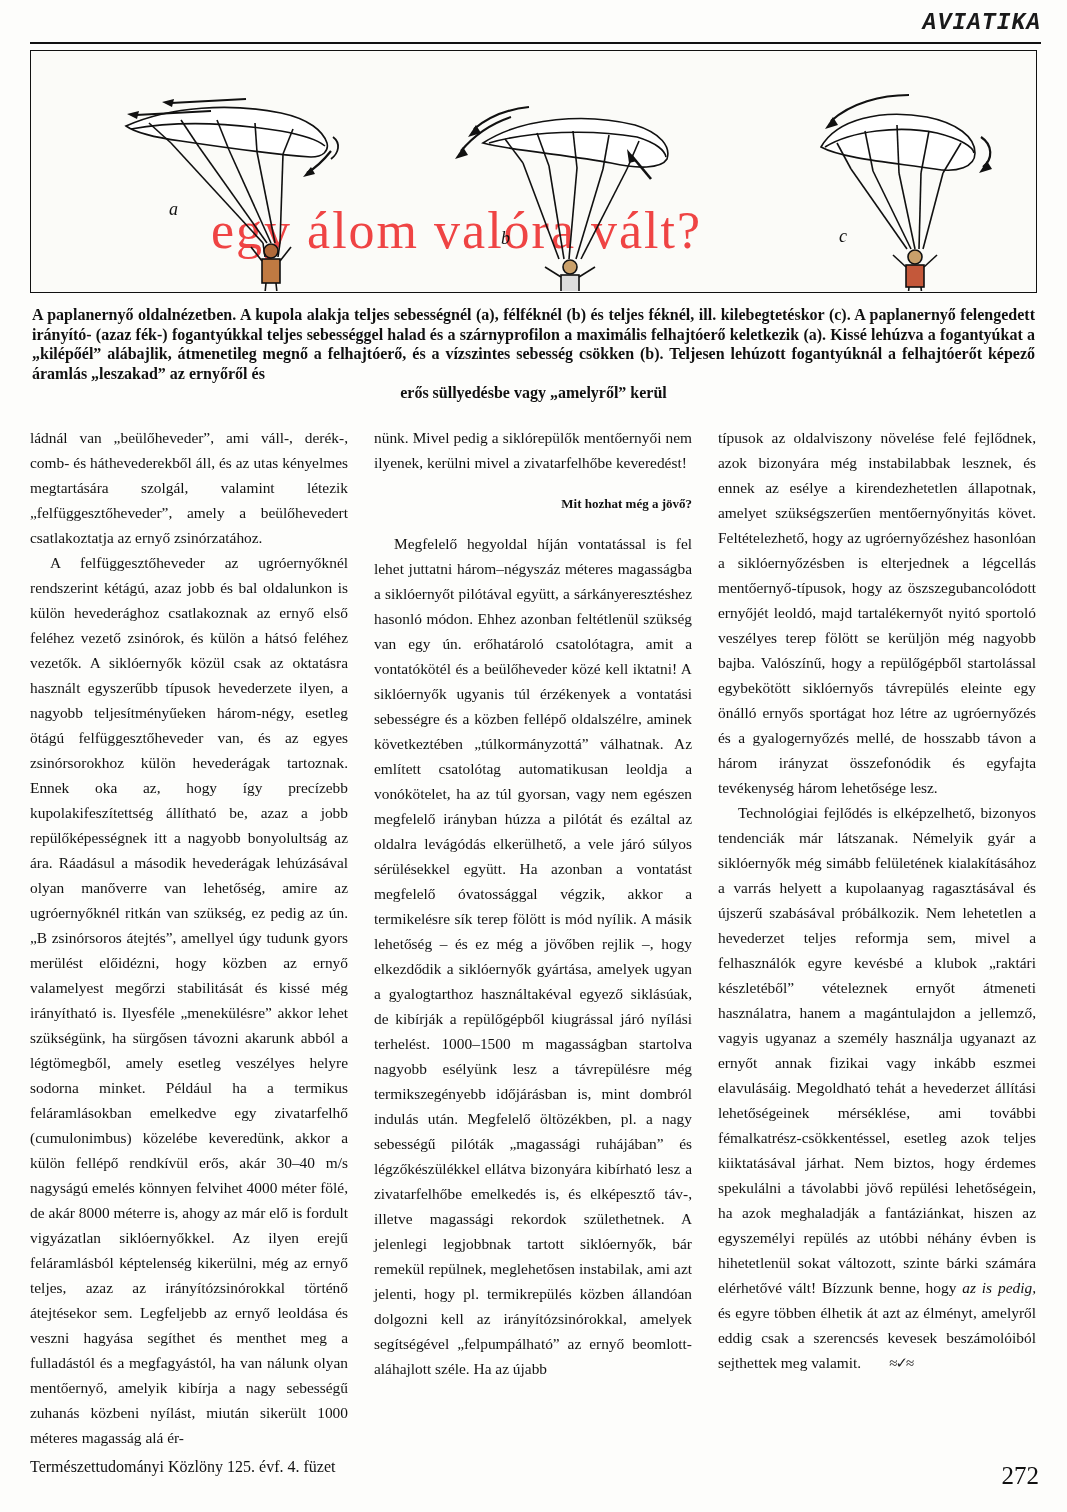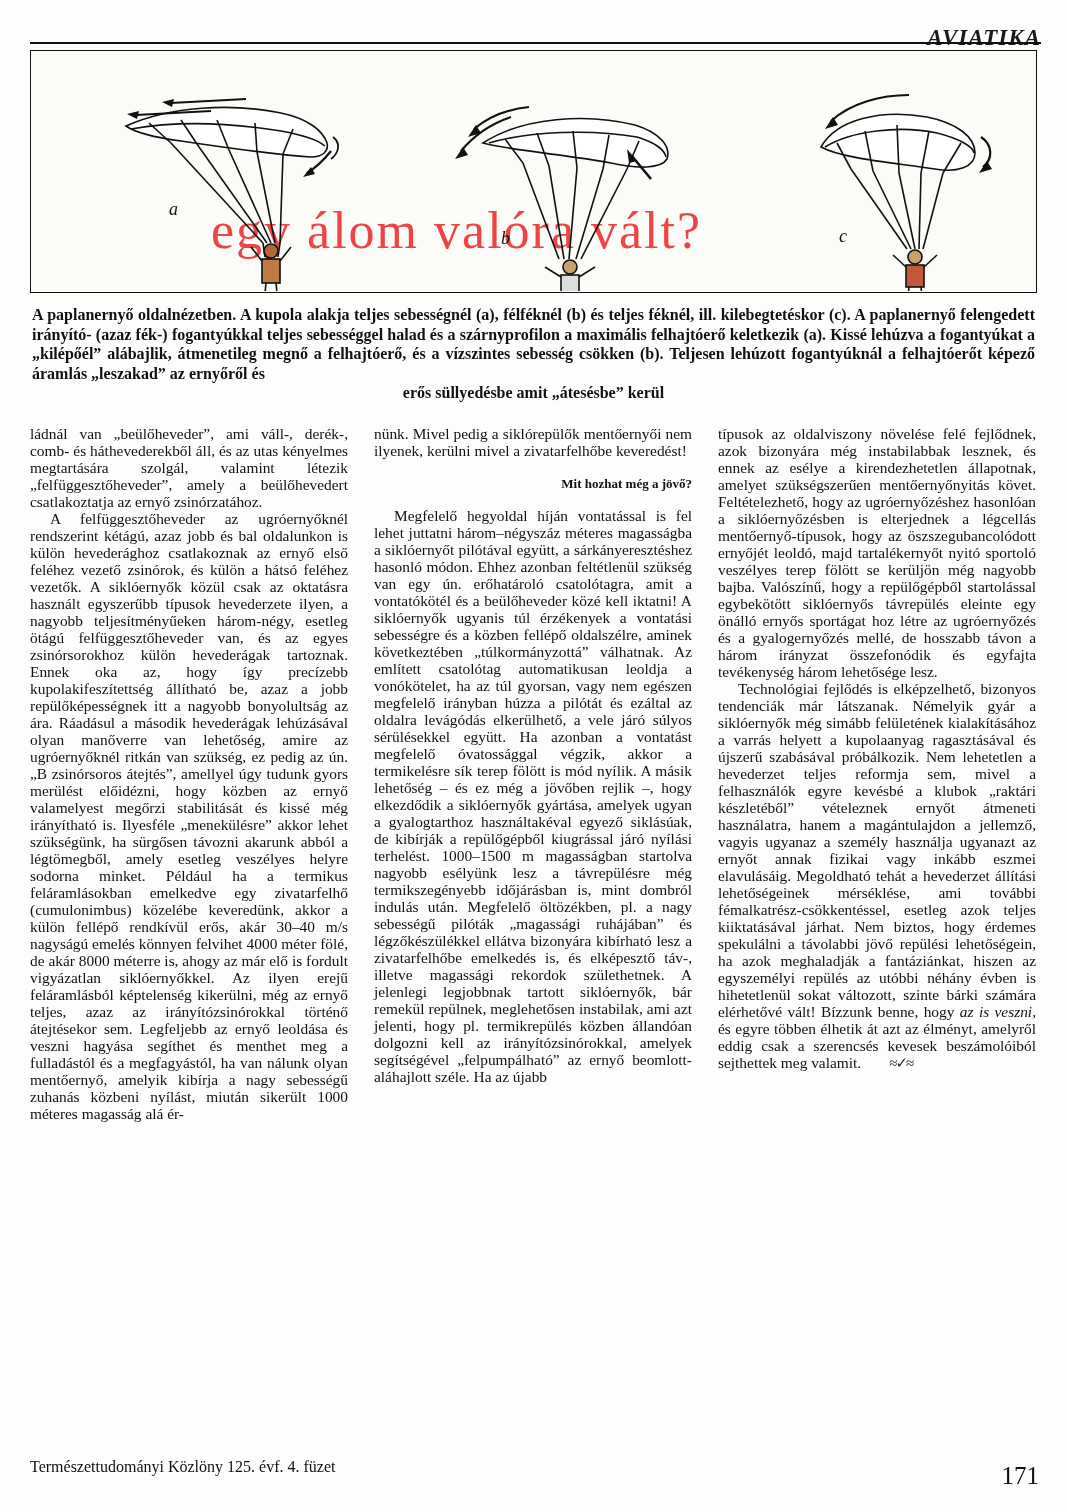--- a/index.html
+++ b/index.html
@@ -28,22 +28,22 @@
   .masthead {
     position: absolute;
     top: 10px;
     left: 30px;
     right: 26px;
     height: 34px;
   }
   .masthead .title {
     position: absolute;
     right: 0;
-    top: 15px;
-    font-family: Liberation Serif, serif;
+    top: 0;
+    font-family: Liberation Mono, monospace;
     font-style: italic;
     font-weight: bold;
     font-size: 23px;
     letter-spacing: 1px;
     color: #1a1a1a;
   }
   .masthead .rule {
     position: absolute;
     left: 0;
     right: 0;
@@ -113,21 +113,21 @@
     top: 425px;
     left: 30px;
     width: 1007px;
     height: 1015px;
     display: flex;
     gap: 26px;
   }
   .col {
     width: 318px;
     font-size: 15.4px;
-    line-height: 17px;
+    line-height: 25px;
     text-align: justify;
     text-justify: inter-word;
     hyphens: auto;
     color: #111;
     font-family: Liberation Serif, serif;
   }
   .col p {
     margin: 0;
     text-indent: 20px;
   }
@@ -272,41 +272,41 @@
         <path d="M890 236 L892 256"></path>
       </g>
     </svg>
     <div class="fig-label" id="fl-a">a</div>
     <div class="fig-label" id="fl-b">b</div>
     <div class="fig-label" id="fl-c">c</div>
   </div>
 
   <div class="caption">
     <span>A paplanernyő oldalnézetben. A kupola alakja teljes sebességnél (a), félféknél (b) és teljes féknél, ill. kilebegtetéskor (c). A paplanernyő felengedett irányító- (azaz fék-) fogantyúkkal teljes sebességgel halad és a szárnyprofilon a maximális felhajtóerő keletkezik (a). Kissé lehúzva a fogantyúkat a „kilépőél” alábajlik, átmenetileg megnő a felhajtóerő, és a vízszintes sebesség csökken (b). Teljesen lehúzott fogantyúknál a felhajtóerőt képező áramlás „leszakad” az ernyőről és</span>
-    <span class="last-line">erős süllyedésbe amit „átesésbe” kerül</span>
+    <span class="last-line">erős süllyedésbe vagy „amelyről” kerül</span>
   </div>
 
   <div class="columns">
 
     <div class="col">
       <p class="first">ládnál van „beülőheveder”, ami váll-, derék-, comb- és háthevederekből áll, és az utas kényelmes megtartására szolgál, valamint létezik „felfüggesztőheveder”, amely a beülőhevedert csatlakoztatja az ernyő zsinórzatához.</p>
       <p>A felfüggesztőheveder az ugróernyőknél rendszerint kétágú, azaz jobb és bal oldalunkon is külön hevederághoz csatlakoznak az ernyő első feléhez vezető zsinórok, és külön a hátsó feléhez vezetők. A siklóernyők közül csak az oktatásra használt egyszerűbb típusok hevederzete ilyen, a nagyobb teljesítményűeken három-négy, esetleg ötágú felfüggesztőheveder van, és az egyes zsinórsorokhoz külön hevederágak tartoznak. Ennek oka az, hogy így precízebb kupolakifeszítettség állítható be, azaz a jobb repülőképességnek itt a nagyobb bonyolultság az ára. Ráadásul a második hevederágak lehúzásával olyan manőverre van lehetőség, amire az ugróernyőknél ritkán van szükség, ez pedig az ún. „B zsinórsoros átejtés”, amellyel úgy tudunk gyors merülést előidézni, hogy közben az ernyő valamelyest megőrzi stabilitását és kissé még irányítható is. Ilyesféle „menekülésre” akkor lehet szükségünk, ha sürgősen távozni akarunk abból a légtömegből, amely esetleg veszélyes helyre sodorna minket. Például ha a termikus feláramlásokban emelkedve egy zivatarfelhő (cumulonimbus) közelébe keveredünk, akkor a külön fellépő rendkívül erős, akár 30–40 m/s nagyságú emelés könnyen felvihet 4000 méter fölé, de akár 8000 méterre is, ahogy az már elő is fordult vigyázatlan siklóernyőkkel. Az ilyen erejű feláramlásból képtelenség kikerülni, még az ernyő teljes, azaz az irányítózsinórokkal történő átejtésekor sem. Legfeljebb az ernyő leoldása és veszni hagyása segíthet és menthet meg a fulladástól és a megfagyástól, ha van nálunk olyan mentőernyő, amelyik kibírja a nagy sebességű zuhanás közbeni nyílást, miután sikerült 1000 méteres magasság alá ér-</p>
     </div>
 
     <div class="col">
       <p class="first">nünk. Mivel pedig a siklórepülők mentőernyői nem ilyenek, kerülni mivel a zivatarfelhőbe keveredést!</p>
       <span class="subhead">Mit hozhat még a jövő?</span>
       <p>Megfelelő hegyoldal híján vontatással is fel lehet juttatni három–négyszáz méteres magasságba a siklóernyőt pilótával együtt, a sárkányeresztéshez hasonló módon. Ehhez azonban feltétlenül szükség van egy ún. erőhatároló csatolótagra, amit a vontatókötél és a beülőheveder közé kell iktatni! A siklóernyők ugyanis túl érzékenyek a vontatási sebességre és a közben fellépő oldalszélre, aminek következtében „túlkormányzottá” válhatnak. Az említett csatolótag automatikusan leoldja a vonókötelet, ha az túl gyorsan, vagy nem egészen megfelelő irányban húzza a pilótát és ezáltal az oldalra levágódás elkerülhető, a vele járó súlyos sérülésekkel együtt. Ha azonban a vontatást megfelelő óvatossággal végzik, akkor a termikelésre sík terep fölött is mód nyílik. A másik lehetőség – és ez még a jövőben rejlik –, hogy elkezdődik a siklóernyők gyártása, amelyek ugyan a gyalogtarthoz használtakéval egyező siklásúak, de kibírják a repülőgépből kiugrással járó nyílási terhelést. 1000–1500 m magasságban startolva nagyobb esélyünk lesz a távrepülésre még termikszegényebb időjárásban is, mint dombról indulás után. Megfelelő öltözékben, pl. a nagy sebességű pilóták „magassági ruhájában” és légzőkészülékkel ellátva bizonyára kibírható lesz a zivatarfelhőbe emelkedés is, és elképesztő táv-, illetve magassági rekordok születhetnek. A jelenlegi legjobbnak tartott siklóernyők, bár remekül repülnek, meglehetősen instabilak, ami azt jelenti, hogy pl. termikrepülés közben állandóan dolgozni kell az irányítózsinórokkal, amelyek segítségével „felpumpálható” az ernyő beomlott-aláhajlott széle. Ha az újabb</p>
     </div>
 
     <div class="col">
       <p class="first">típusok az oldalviszony növelése felé fejlődnek, azok bizonyára még instabilabbak lesznek, és ennek az esélye a kirendezhetetlen állapotnak, amelyet szükségszerűen mentőernyőnyitás követ. Feltételezhető, hogy az ugróernyőzéshez hasonlóan a siklóernyőzésben is elterjednek a légcellás mentőernyő-típusok, hogy az öszszegubancolódott ernyőjét leoldó, majd tartalékernyőt nyitó sportoló veszélyes terep fölött se kerüljön még nagyobb bajba. Valószínű, hogy a repülőgépből startolással egybekötött siklóernyős távrepülés eleinte egy önálló ernyős sportágat hoz létre az ugróernyőzés és a gyalogernyőzés mellé, de hosszabb távon a három irányzat összefonódik és egyfajta tevékenység három lehetősége lesz.</p>
       <p><span>Technológiai fejlődés is elképzelhető, bizonyos tendenciák már látszanak. Némelyik gyár a siklóernyők még simább felületének kialakításához a varrás helyett a kupolaanyag ragasztásával és újszerű szabásával próbálkozik. Nem lehetetlen a hevederzet teljes reformja sem, mivel a felhasználók egyre kevésbé a klubok „raktári készletéből” vételeznek ernyőt átmeneti használatra, hanem a magántulajdon a jellemző, vagyis ugyanaz a személy használja ugyanazt az ernyőt annak fizikai vagy inkább eszmei elavulásáig. Megoldható tehát a hevederzet állítási lehetőségeinek mérséklése, ami további fémalkatrész-csökkentéssel, esetleg azok teljes kiiktatásával járhat. Nem biztos, hogy érdemes spekulálni a távolabbi jövő repülési lehetőségein, ha azok meghaladják a fantáziánkat, hiszen az egyszemélyi repülés az utóbbi néhány évben is hihetetlenül sokat változott, szinte bárki számára elérhetővé vált! Bízzunk benne, hogy</span>
-      <span class="ital">az is veszni,</span>
+      <span class="ital">az is pedig,</span>
       <span>és egyre többen élhetik át azt az élményt, amelyről eddig csak a szerencsés kevesek beszámolóiból sejthettek meg valamit.</span><span class="ornament">≈✓≈</span></p>
     </div>
 
   </div>
 
   <div class="footer-left">Természettudományi Közlöny 125. évf. 4. füzet</div>
-  <div class="footer-right">171</div>
+  <div class="footer-right">272</div>
 
 </div>
 
 </body></html>

